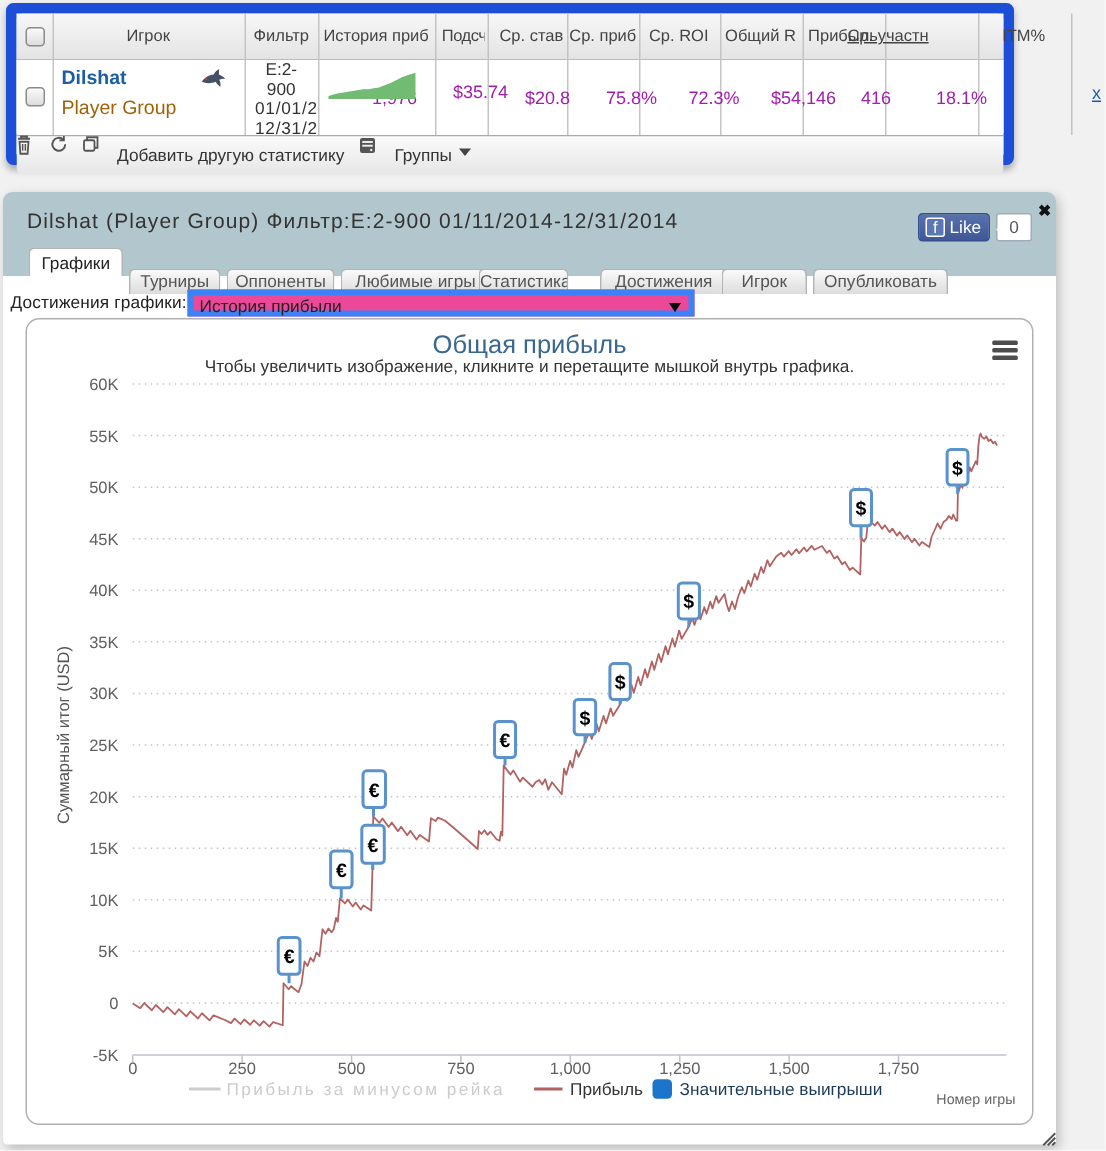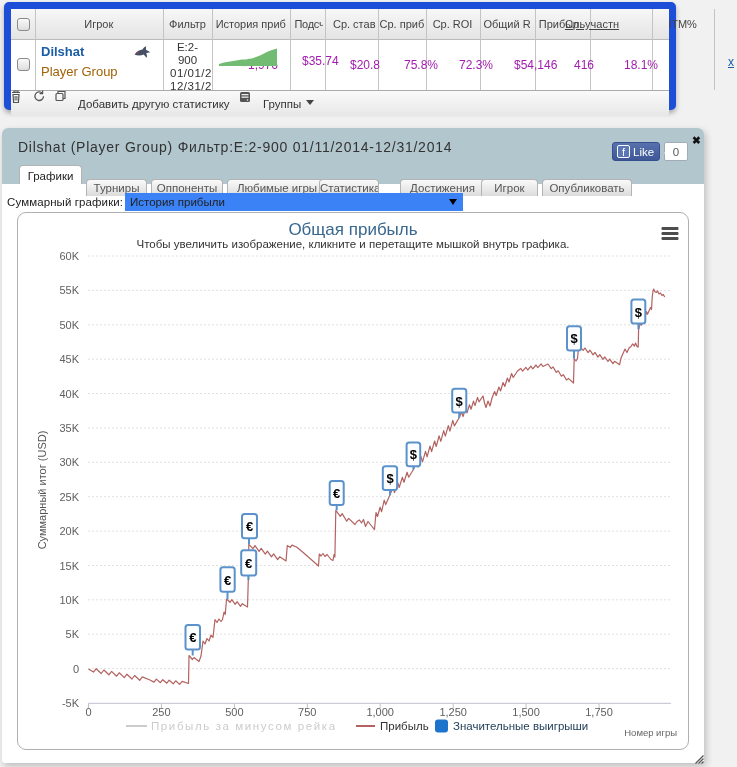--- a/index.html
+++ b/index.html
@@ -83,22 +83,22 @@
   <div id="fbc">0</div>
   <div id="px">✖</div>
   <div class="tab tabon" style="left:17px;width:63px">Графики</div>
   <div class="tab" style="left:84px;width:61px">Турниры</div>
   <div class="tab" style="left:149px;width:72px">Оппоненты</div>
   <div class="tab" style="left:225px;width:100px">Любимые игры</div>
   <div class="tab" style="left:317px;width:60px">Статистика</div>
   <div class="tab" style="left:398px;width:85px">Достижения</div>
   <div class="tab" style="left:479px;width:57px">Игрок</div>
   <div class="tab" style="left:540px;width:90px">Опубликовать</div>
-  <div class="abs" style="left:5px;top:68px;font-size:11.5px;letter-spacing:.1px;color:#222">Суммарный графики:</div>
-  <div class="abs" style="left:123px;top:65px;width:338px;height:18px;border:1px solid #3b82f6;background:#3b82f6;font-size:11.5px;color:#222;line-height:16px;padding-left:4px">История прибыли<span style="position:absolute;right:5px;top:5px;width:0;height:0;border:4px solid transparent;border-top:6px solid #000"></span></div>
+  <div class="abs" style="left:5px;top:68px;font-size:11.5px;letter-spacing:.1px;color:#222">Достижения графики:</div>
+  <div class="abs" style="left:123px;top:65px;width:338px;height:18px;border:4px solid #3b82f6;background:#ec4899;font-size:11.5px;color:#222;line-height:16px;padding-left:4px">История прибыли<span style="position:absolute;right:5px;top:5px;width:0;height:0;border:4px solid transparent;border-top:6px solid #000"></span></div>
   <div id="chartbox"></div>
 </div>
 <svg width="737" height="767" viewBox="0 0 737 767" style="position:absolute;left:0;top:0;font-family:'Liberation Sans',sans-serif">
     <line x1="88.5" y1="256" x2="671" y2="256" stroke="#c3c3c3" stroke-width="1" stroke-dasharray="1 3"></line>
 <line x1="88.5" y1="290.4" x2="671" y2="290.4" stroke="#c3c3c3" stroke-width="1" stroke-dasharray="1 3"></line>
 <line x1="88.5" y1="324.8" x2="671" y2="324.8" stroke="#c3c3c3" stroke-width="1" stroke-dasharray="1 3"></line>
 <line x1="88.5" y1="359.2" x2="671" y2="359.2" stroke="#c3c3c3" stroke-width="1" stroke-dasharray="1 3"></line>
 <line x1="88.5" y1="393.5" x2="671" y2="393.5" stroke="#c3c3c3" stroke-width="1" stroke-dasharray="1 3"></line>
 <line x1="88.5" y1="427.9" x2="671" y2="427.9" stroke="#c3c3c3" stroke-width="1" stroke-dasharray="1 3"></line>
 <line x1="88.5" y1="462.3" x2="671" y2="462.3" stroke="#c3c3c3" stroke-width="1" stroke-dasharray="1 3"></line>

